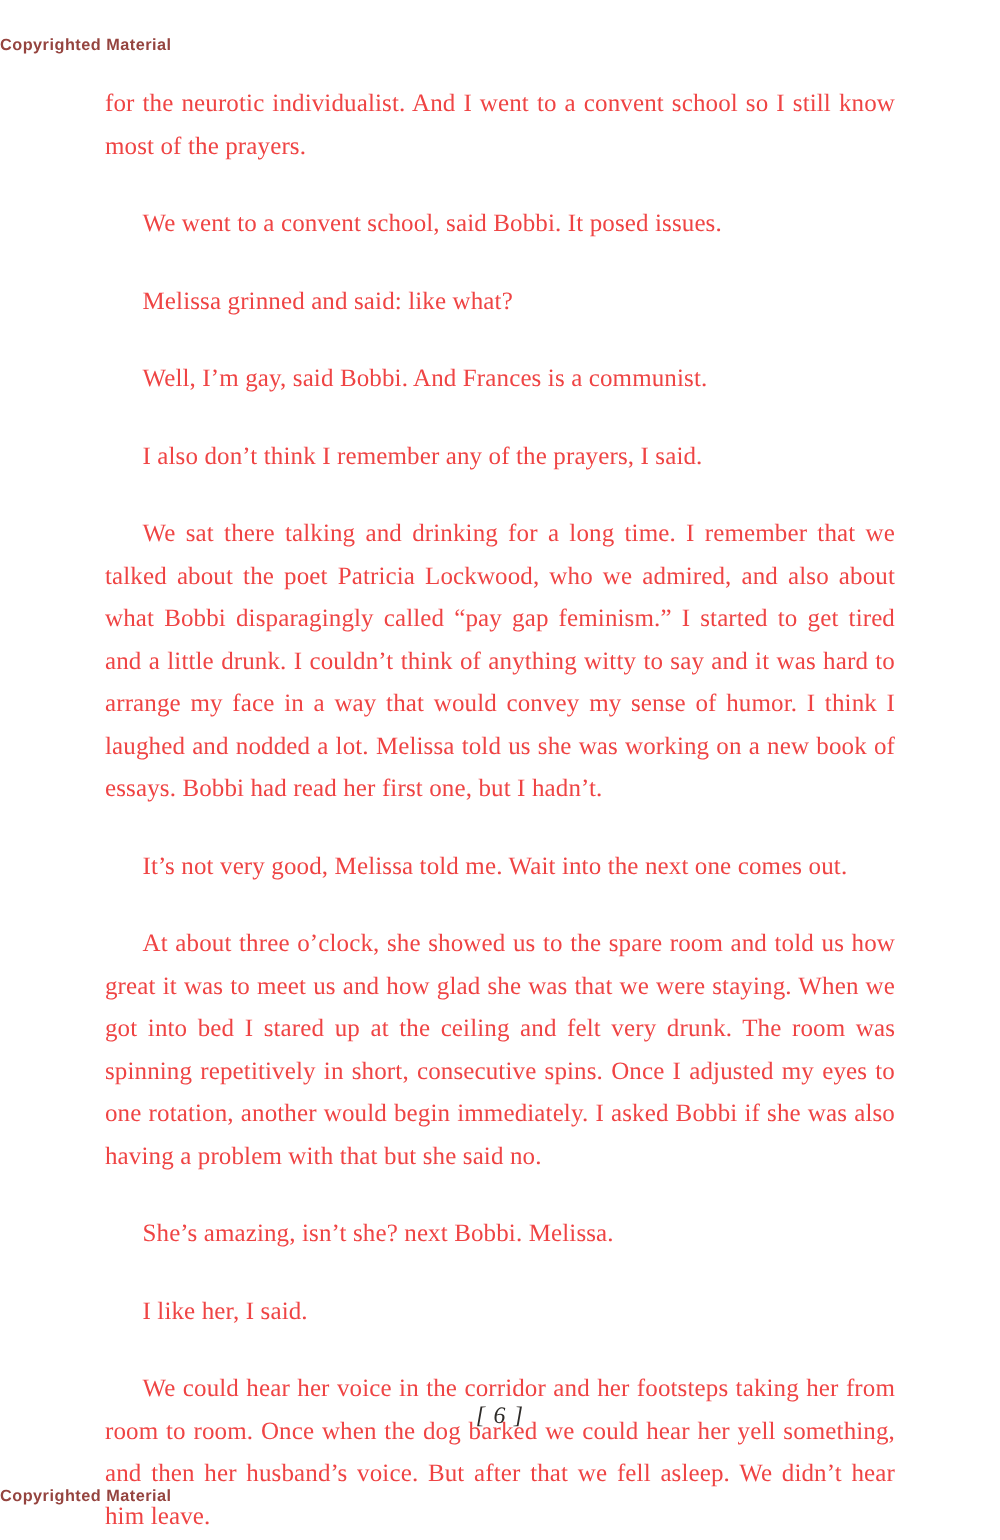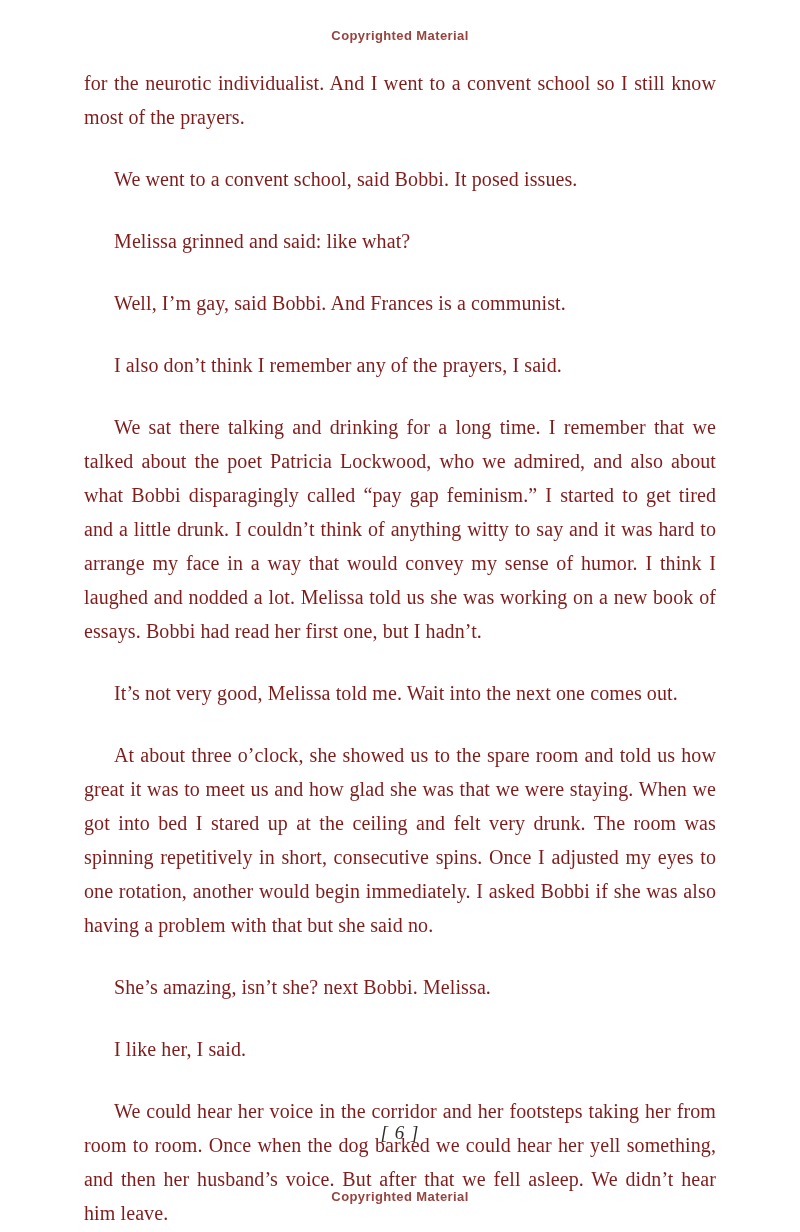--- a/index.html
+++ b/index.html
@@ -16,37 +16,36 @@
   }
   .page {
     position: absolute;
     inset: 0;
     background: #ffffff;
   }
   .copyright {
     position: absolute;
     left: 0;
     width: 100%;
-    text-align: center;
     font-family: "Liberation Sans", sans-serif;
     font-size: 13px;
     font-weight: 700;
     letter-spacing: 0.4px;
     color: #95443f;
   }
   .copyright.top { top: 28px; }
   .copyright.bottom { top: 1189px; }
   .body-text {
     position: absolute;
     top: 66px;
     left: 84px;
     width: 632px;
     font-size: 20px;
     line-height: 34px;
-    color: #7f1d1d;
+    color: #ef4444;
     text-align: justify;
     letter-spacing: 0.1px;
     hyphens: auto;
     -webkit-hyphens: auto;
   }
   .body-text p {
     margin: 0;
     padding: 0;
   }
   .body-text p.indent {

